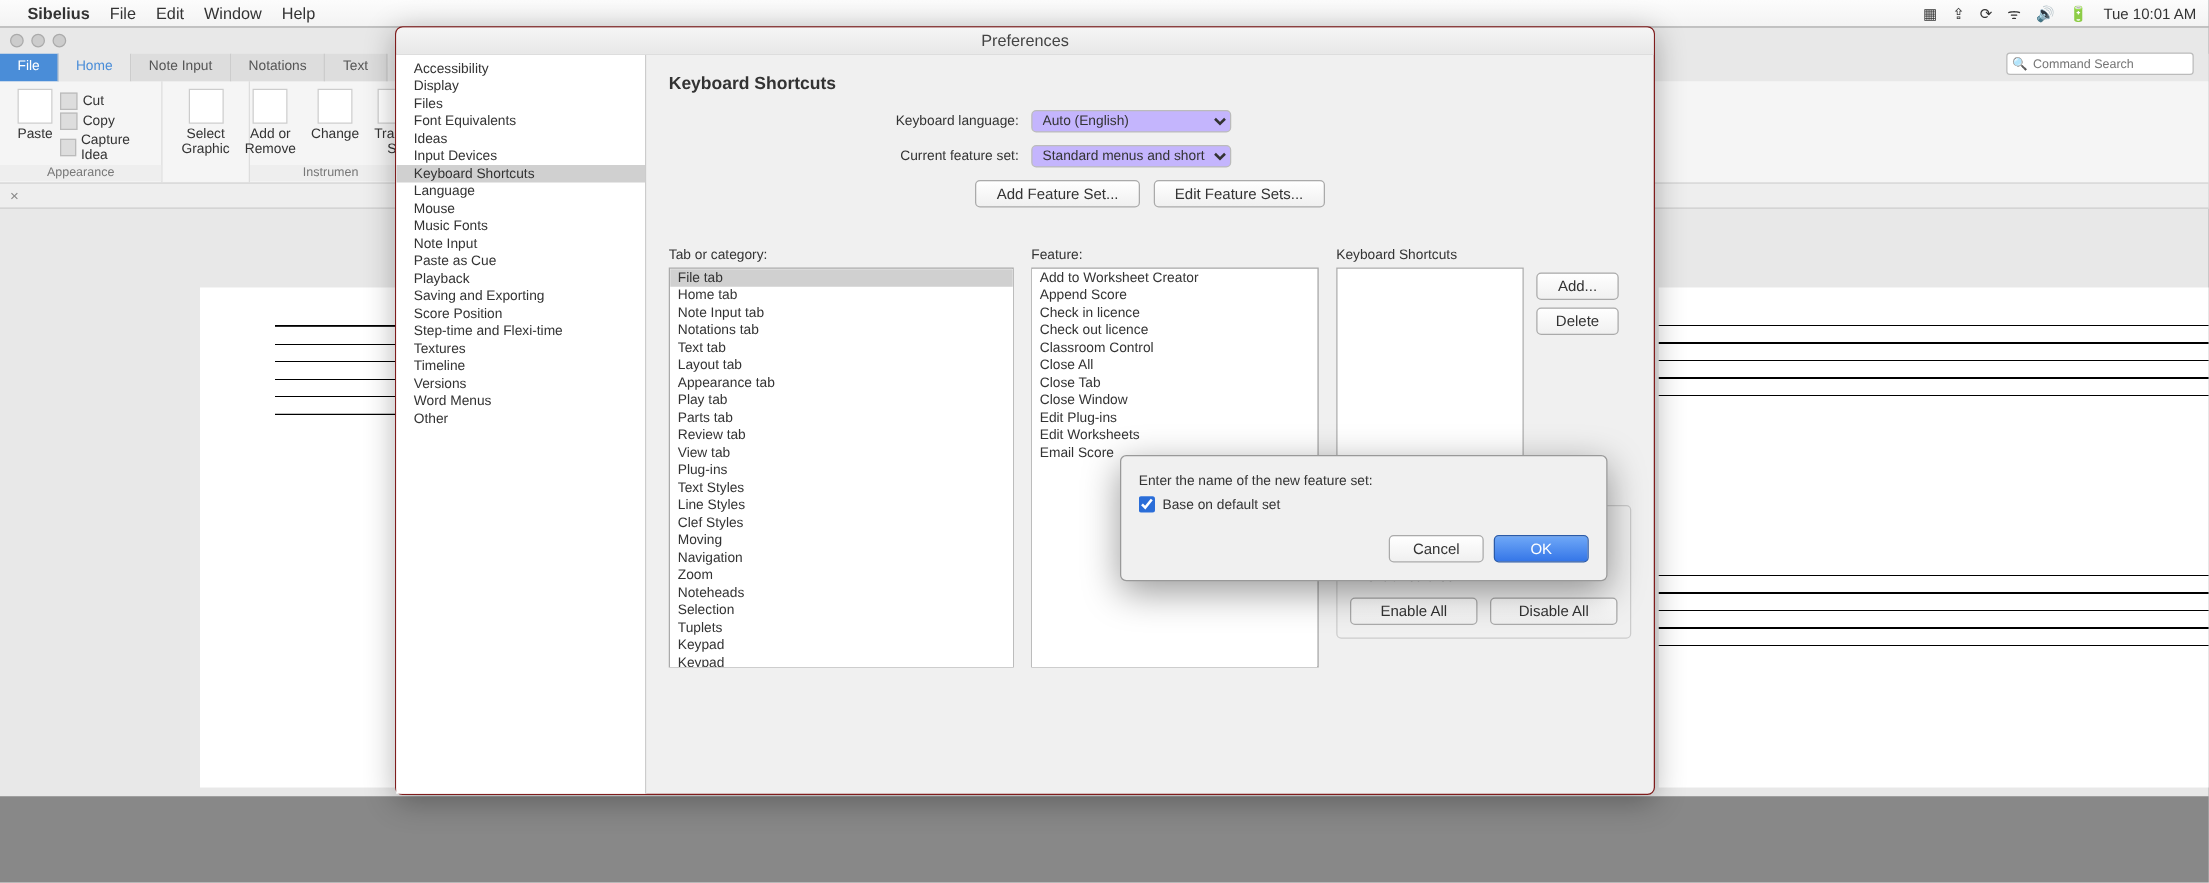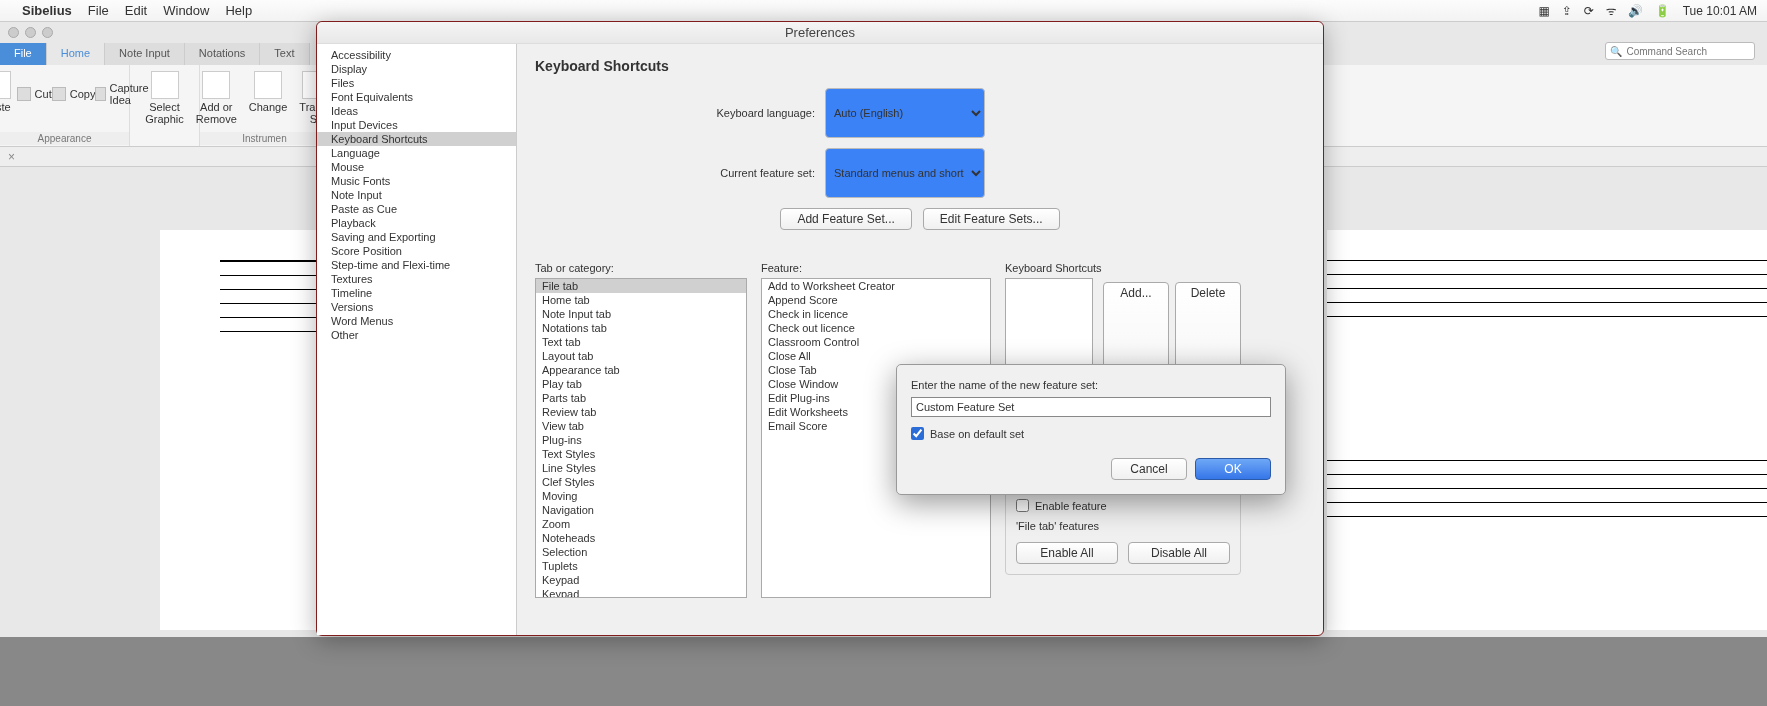--- a/index.html
+++ b/index.html
@@ -41,38 +41,38 @@
 .prefs{position:absolute;top:21px;left:316px;width:1008px;height:615px;background:#f0f0f0;border:1px solid #7f1d1d;border-radius:6px;box-shadow:0 5px 25px rgba(0,0,0,.3);z-index:200}
 .prefs .titlebar{height:22px;text-align:center;line-height:22px;font-size:13px;color:#444;border-bottom:1px solid #ddd;border-radius:6px 6px 0 0;background:linear-gradient(#f5f5f5,#e8e8e8)}
 .prefs .body{display:flex;height:calc(100% - 22px)}
 .prefs .catlist{width:200px;border-right:1px solid #ccc;padding:4px 0;overflow:auto;background:#fff}
 .prefs .catlist .cat{padding:1px 14px;font-size:11px;cursor:default}
 .prefs .catlist .cat.sel{background:#d0d0d0}
 .prefs .content{flex:1;padding:14px 18px;position:relative}
 .prefs h2{font-size:14px;font-weight:bold;margin-bottom:14px}
 .frow{display:flex;align-items:center;margin-bottom:10px;gap:10px}
 .frow label{width:280px;text-align:right;font-size:11px}
-.frow select{width:160px;font-size:11px;background:#3b82f6;border:1px solid #bbb;border-radius:4px;padding:17px 4px}
+.frow select{width:160px;font-size:11px;background:#c4b5fd;border:1px solid #bbb;border-radius:4px;padding:1px 4px}
 .btn{background:linear-gradient(#fff,#f0f0f0);border:1px solid #aaa;border-radius:4px;padding:3px 16px;font-size:12px;display:inline-block;cursor:default}
 .btn.blue{background:linear-gradient(#6fa8f7,#3576e8);color:#fff;border-color:#2a5aa8}
 .featurebtns{text-align:center;margin:10px 0 32px}
 .featurebtns .btn{margin:0 4px}
 
 .cols{display:flex;gap:14px}
 .col{display:flex;flex-direction:column}
 .col .clabel{font-size:11px;margin-bottom:4px}
 .listbox{background:#fff;border:1px solid #aaa;overflow:auto}
 .listbox .li{padding:1px 6px;font-size:11px;white-space:nowrap}
 .listbox .li.sel{background:#d0d0d0}
-.listbox.tab{width:212px;height:320px}
+.listbox.tab{width:276px;height:320px}
 .listbox.feat{width:230px;height:320px}
 .listbox.shortcuts{width:150px;height:180px}
 
 .kcol{width:236px}
-.kbtns{display:flex;flex-direction:row;gap:6px;margin-top:4px}
+.kbtns{display:flex;flex-direction:column;gap:6px;margin-top:4px}
 .kbtns .btn{width:66px;padding:3px 0;text-align:center}
 
 .enbox{border:1px solid #ccc;border-radius:4px;padding:10px;margin-top:10px}
 .enbox .title{font-size:11px;margin-bottom:8px}
 .enbox label{font-size:11px;display:flex;align-items:center;gap:6px;margin-bottom:8px}
 .enbox .desc{font-size:11px;margin-bottom:10px}
 .enbox .bb{display:flex;gap:10px}
 .enbox .bb .btn{flex:1;text-align:center}
 
 .modal{position:absolute;top:364px;left:896px;width:390px;background:#f0f0f0;border:1px solid #999;border-radius:5px;box-shadow:0 8px 30px rgba(0,0,0,.4);z-index:300}
@@ -125,21 +125,21 @@
     <div class="tab">Notations</div>
     <div class="tab">Text</div>
   </div>
   <div class="ribbon">
     <div class="rgroup" style="width:130px">
       <div style="display:flex">
         <div class="rbtn">
             <span class="ricon"></span>
             <span>Paste</span>
           </div>
-        <div style="display:flex;flex-direction:row;padding-top:4px">
+        <div style="display:flex;flex-direction:column;padding-top:4px">
           <div class="smallbtn">
               <span class="sicon"></span>
               <span>Cut</span>
             </div>
           <div class="smallbtn">
               <span class="sicon"></span>
               <span>Copy</span>
             </div>
           <div class="smallbtn">
               <span class="sicon"></span>
@@ -310,21 +310,20 @@
           </div>
         </div>
       </div>
     </div>
   </div>
 </div>
 
 <div class="modal">
   <div class="mbody">
     <label>Enter the name of the new feature set:</label>
-    <input type="text" value="Custom Feature Set" style="">
     <div class="chk">
       <input type="checkbox" checked="" style="">
       <span>Base on default set</span>
     </div>
     <div class="mbtns">
       <span class="btn">Cancel</span>
       <span class="btn blue">OK</span>
     </div>
   </div>
 </div>

